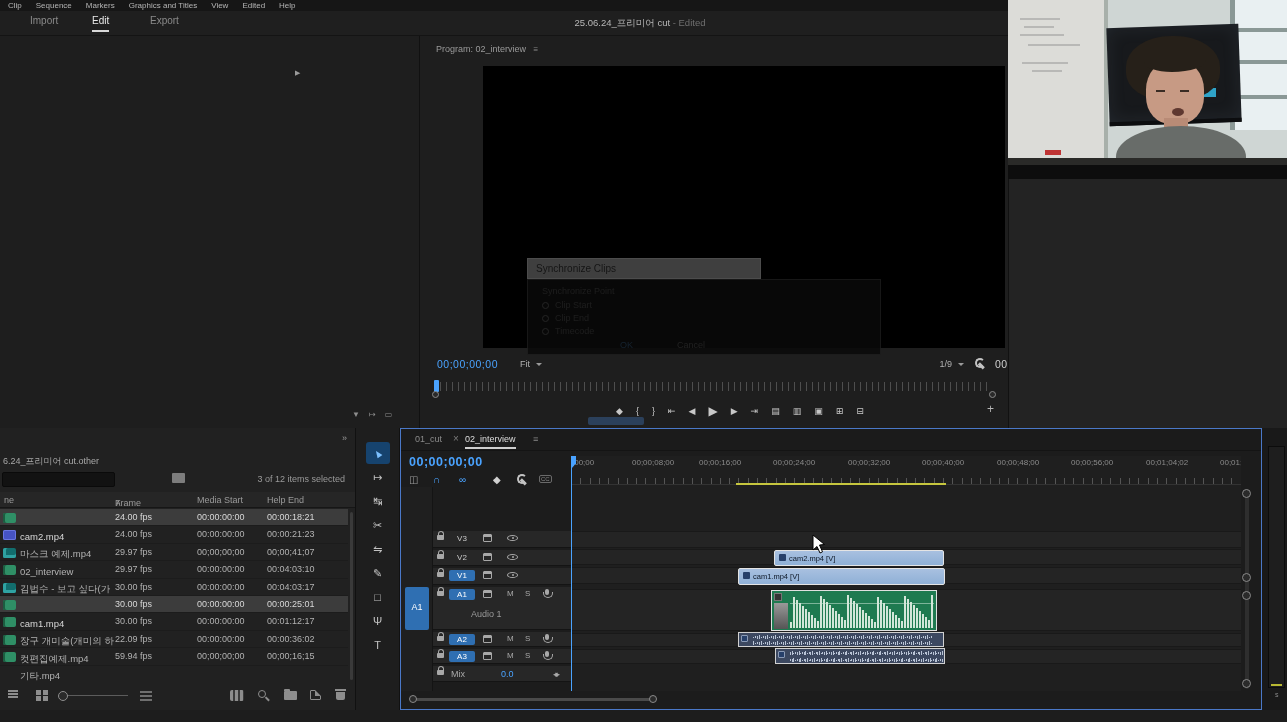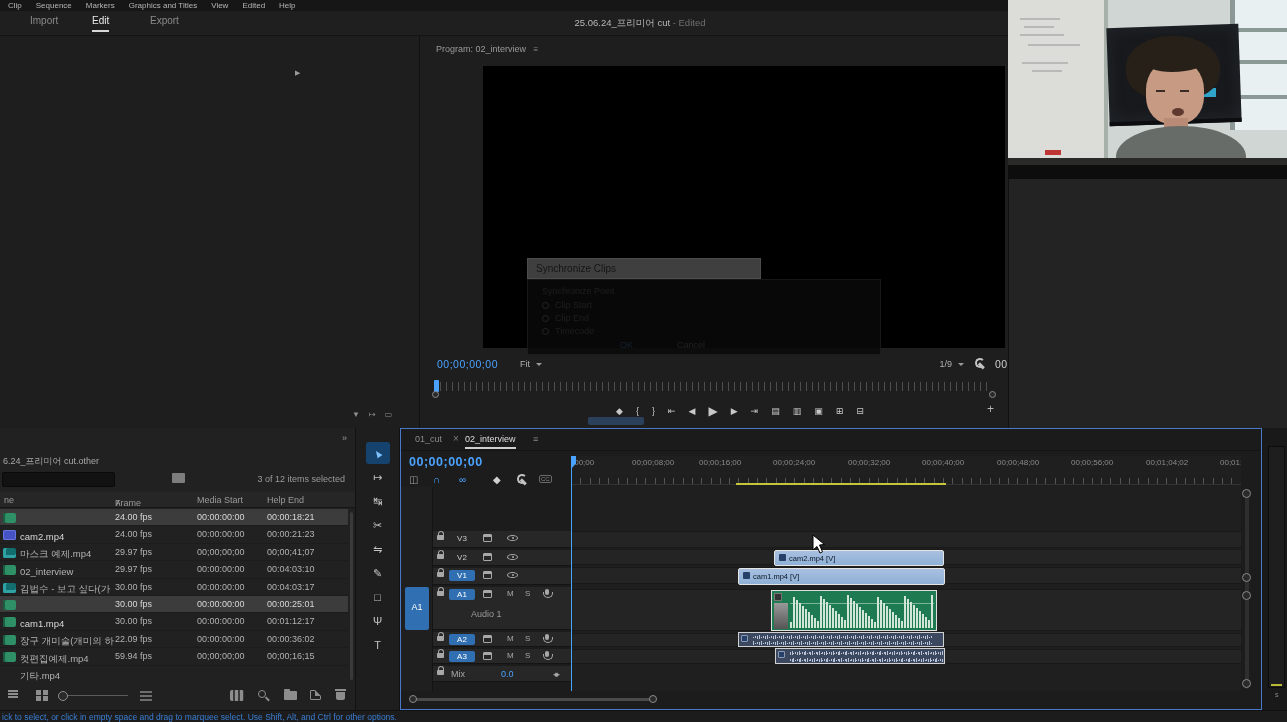--- a/index.html
+++ b/index.html
@@ -990,20 +990,17 @@
       <div class="vknob" style="top:190px"></div>
     </div>
   </div>
 
   <div id="meters-sliver" class="abs">
     <div id="meters-inner"></div>
     <div id="meters-yellow"></div>
     <div id="meters-label">s</div>
   </div>
 
-  <div id="status-bar" class="abs">
-    <div id="status-msg">ick to select, or click in empty space and drag to marquee select. Use Shift, Alt, and Ctrl for other options.</div>
-  </div>
 
   <svg id="mouse-cursor" width="16" height="20">
     <polygon points="1,1 1,16 5,12.5 8,19 10.5,17.8 7.5,11 12.5,10.5" fill="#fff" stroke="#000" stroke-width="1"></polygon>
   </svg>
 </div>
 
 </body></html>

